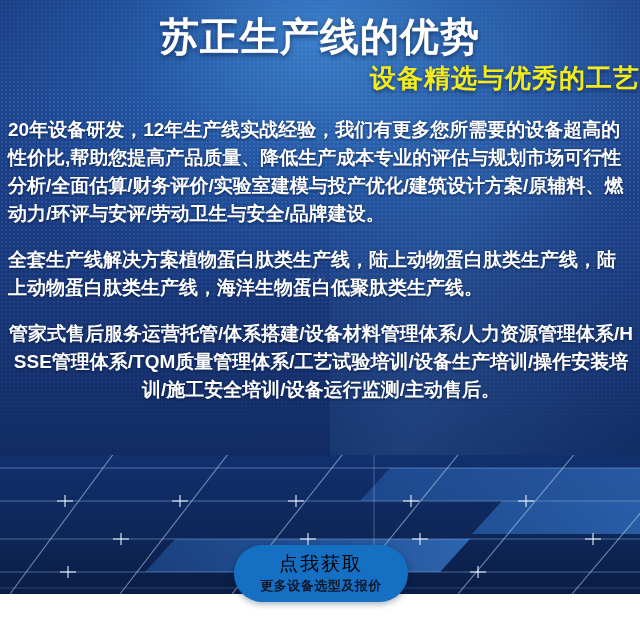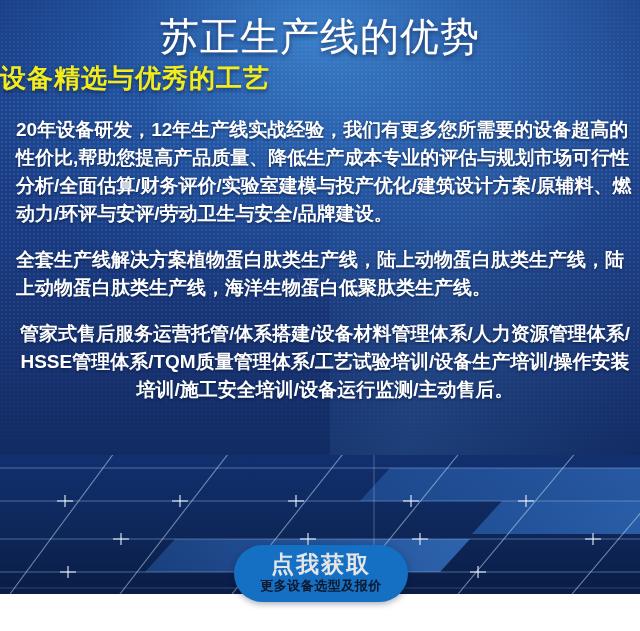--- a/index.html
+++ b/index.html
@@ -93,31 +93,31 @@
 
   
   .title {
     position: absolute;
     left: 0;
     top: 14px;
     width: 640px;
     text-align: center;
     font-size: 39px;
     line-height: 46px;
-    font-weight: normal;
+    font-weight: bold;
     color: #ffffff;
     letter-spacing: 1px;
     text-shadow: 0 2px 5px rgba(3,18,55,0.65), 0 0 1px rgba(255,255,255,0.6);
   }
   .subtitle {
     position: absolute;
     left: 0;
     top: 62px;
     width: 640px;
-    text-align: left;
+    text-align: right;
     font-size: 26px;
     line-height: 32px;
     font-weight: bold;
     color: #f3ec1c;
     letter-spacing: 1px;
     text-shadow: 0 2px 4px rgba(3,18,55,0.6);
   }
 
   
   .body-copy {
@@ -126,21 +126,21 @@
     top: 116px;
     width: 626px;
   }
   .para {
     font-size: 19px;
     line-height: 28px;
     font-weight: bold;
     color: #ffffff;
     letter-spacing: 0px;
     text-shadow: 0 1px 3px rgba(3,18,55,0.75);
-    margin: 0 0 18px 8px;
+    margin: 0 0 18px 0;
     word-break: break-all;
   }
   .para:last-child { margin-bottom: 0; text-align: center; }
 
   
   .cta {
     position: absolute;
     left: 234px;
     top: 545px;
     width: 174px;
@@ -148,24 +148,24 @@
     border-radius: 30px;
     background: #1570c4;
     box-shadow: 0 2px 6px rgba(4,20,50,0.35);
     display: flex;
     flex-direction: column;
     align-items: center;
     justify-content: center;
     cursor: pointer;
   }
   .cta-main {
-    font-size: 23px;
+    font-size: 19px;
     line-height: 22px;
-    font-weight: bold;
-    color: #e5e5e5;
+    font-weight: normal;
+    color: #000000;
     letter-spacing: 2px;
   }
   .cta-sub {
     font-size: 13px;
     line-height: 18px;
     font-weight: bold;
     color: #0f172a;
     letter-spacing: 0.5px;
     margin-top: 2px;
   }

